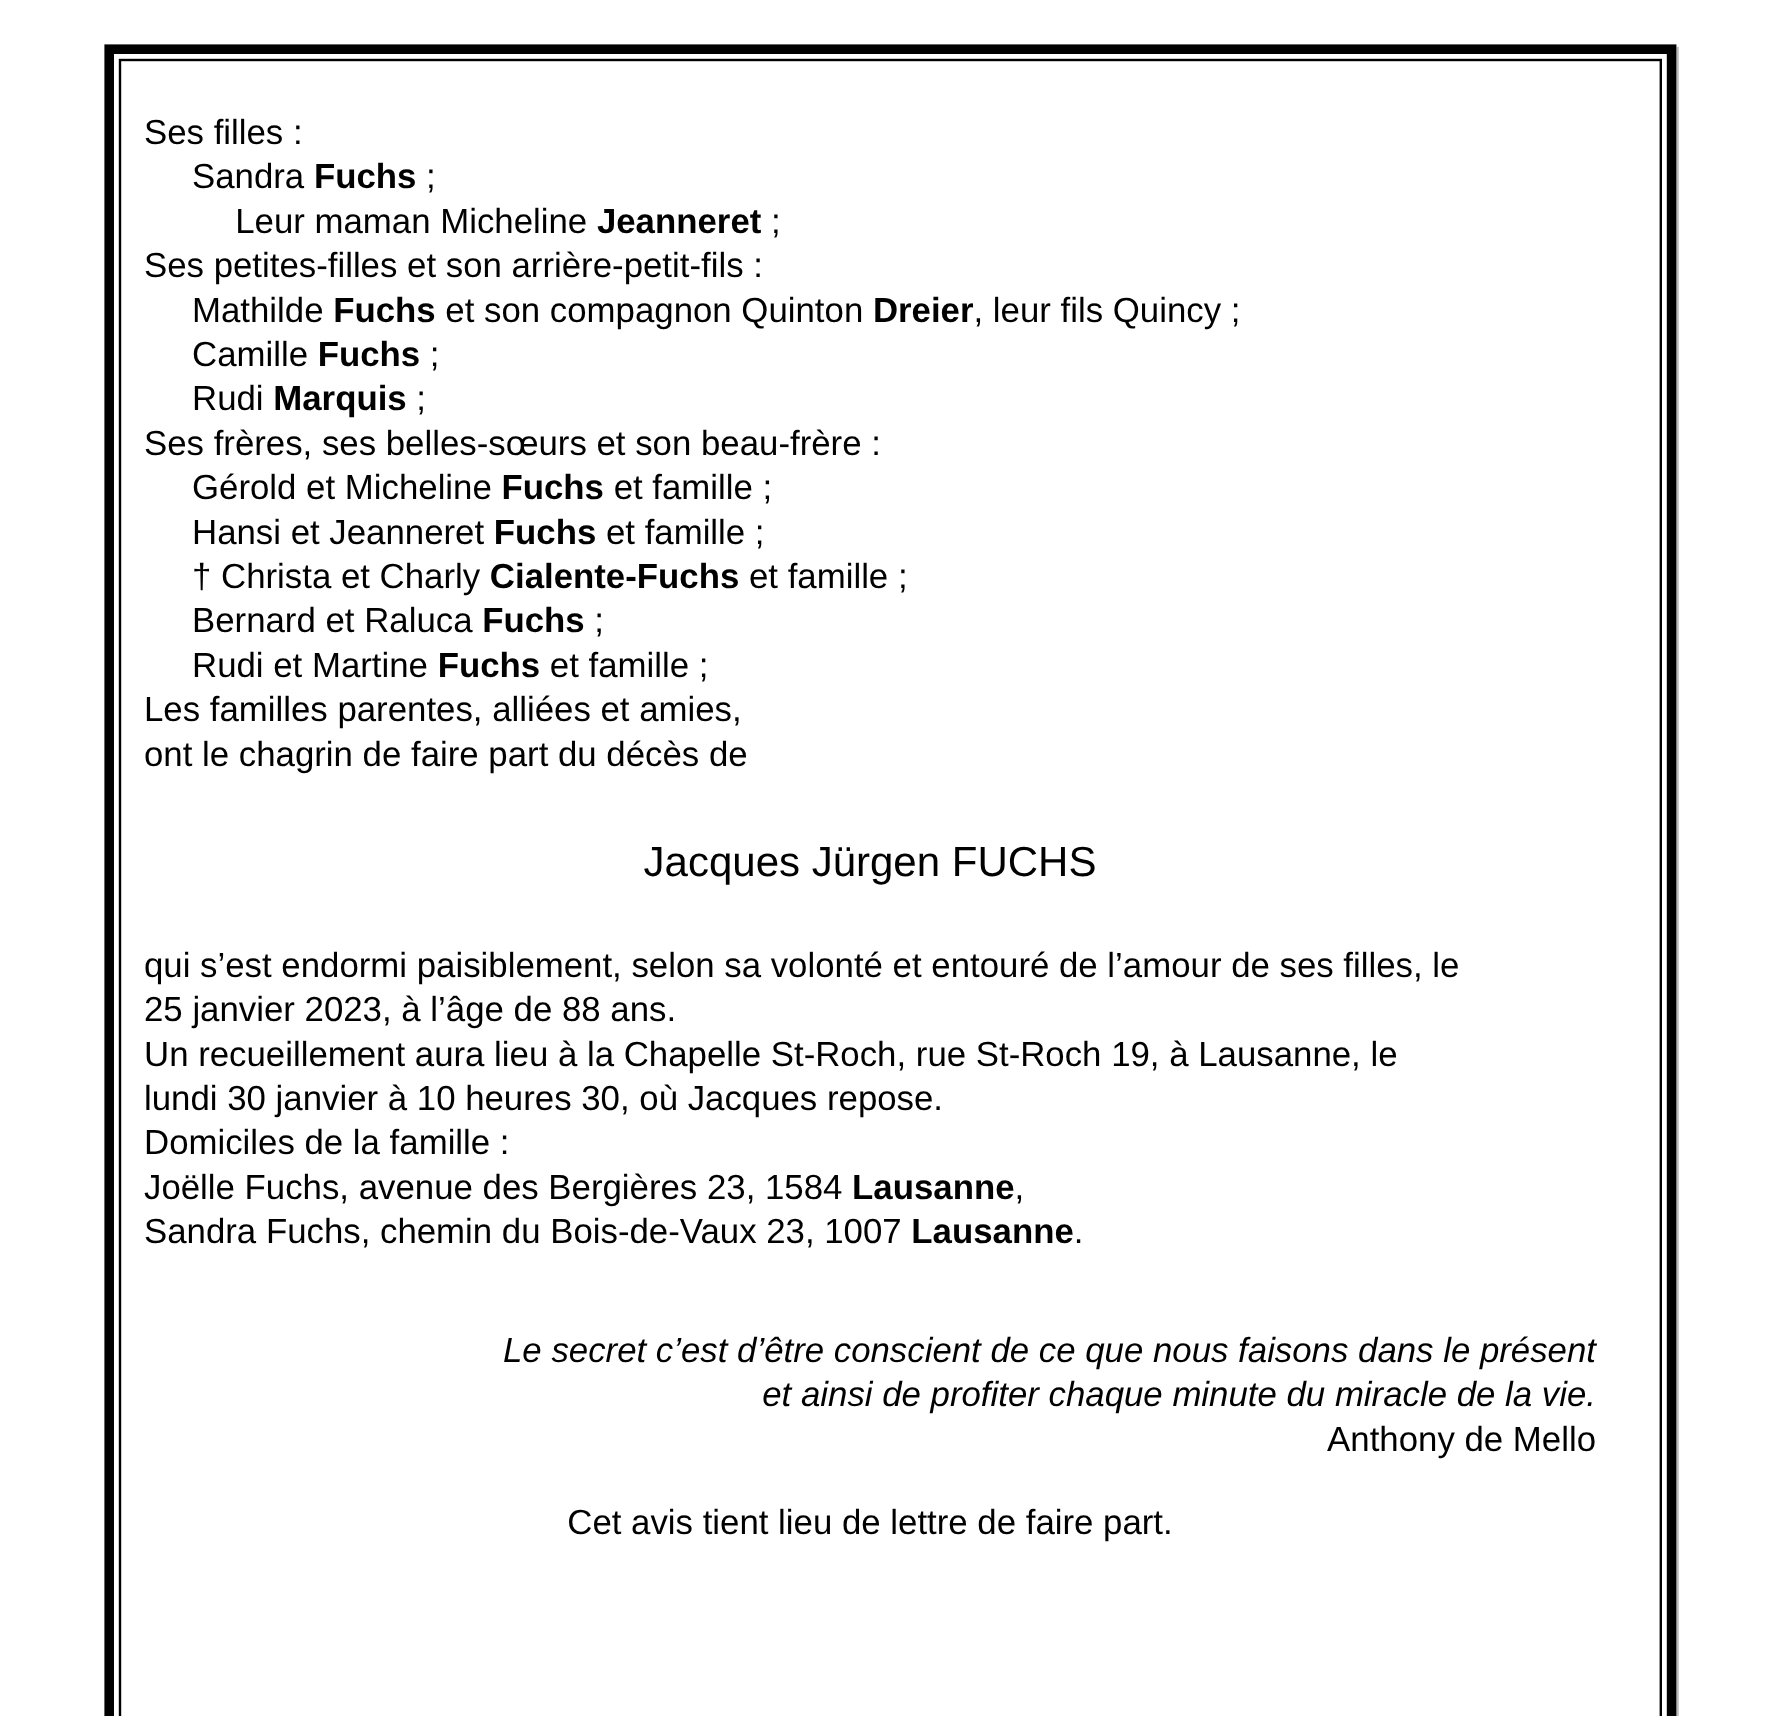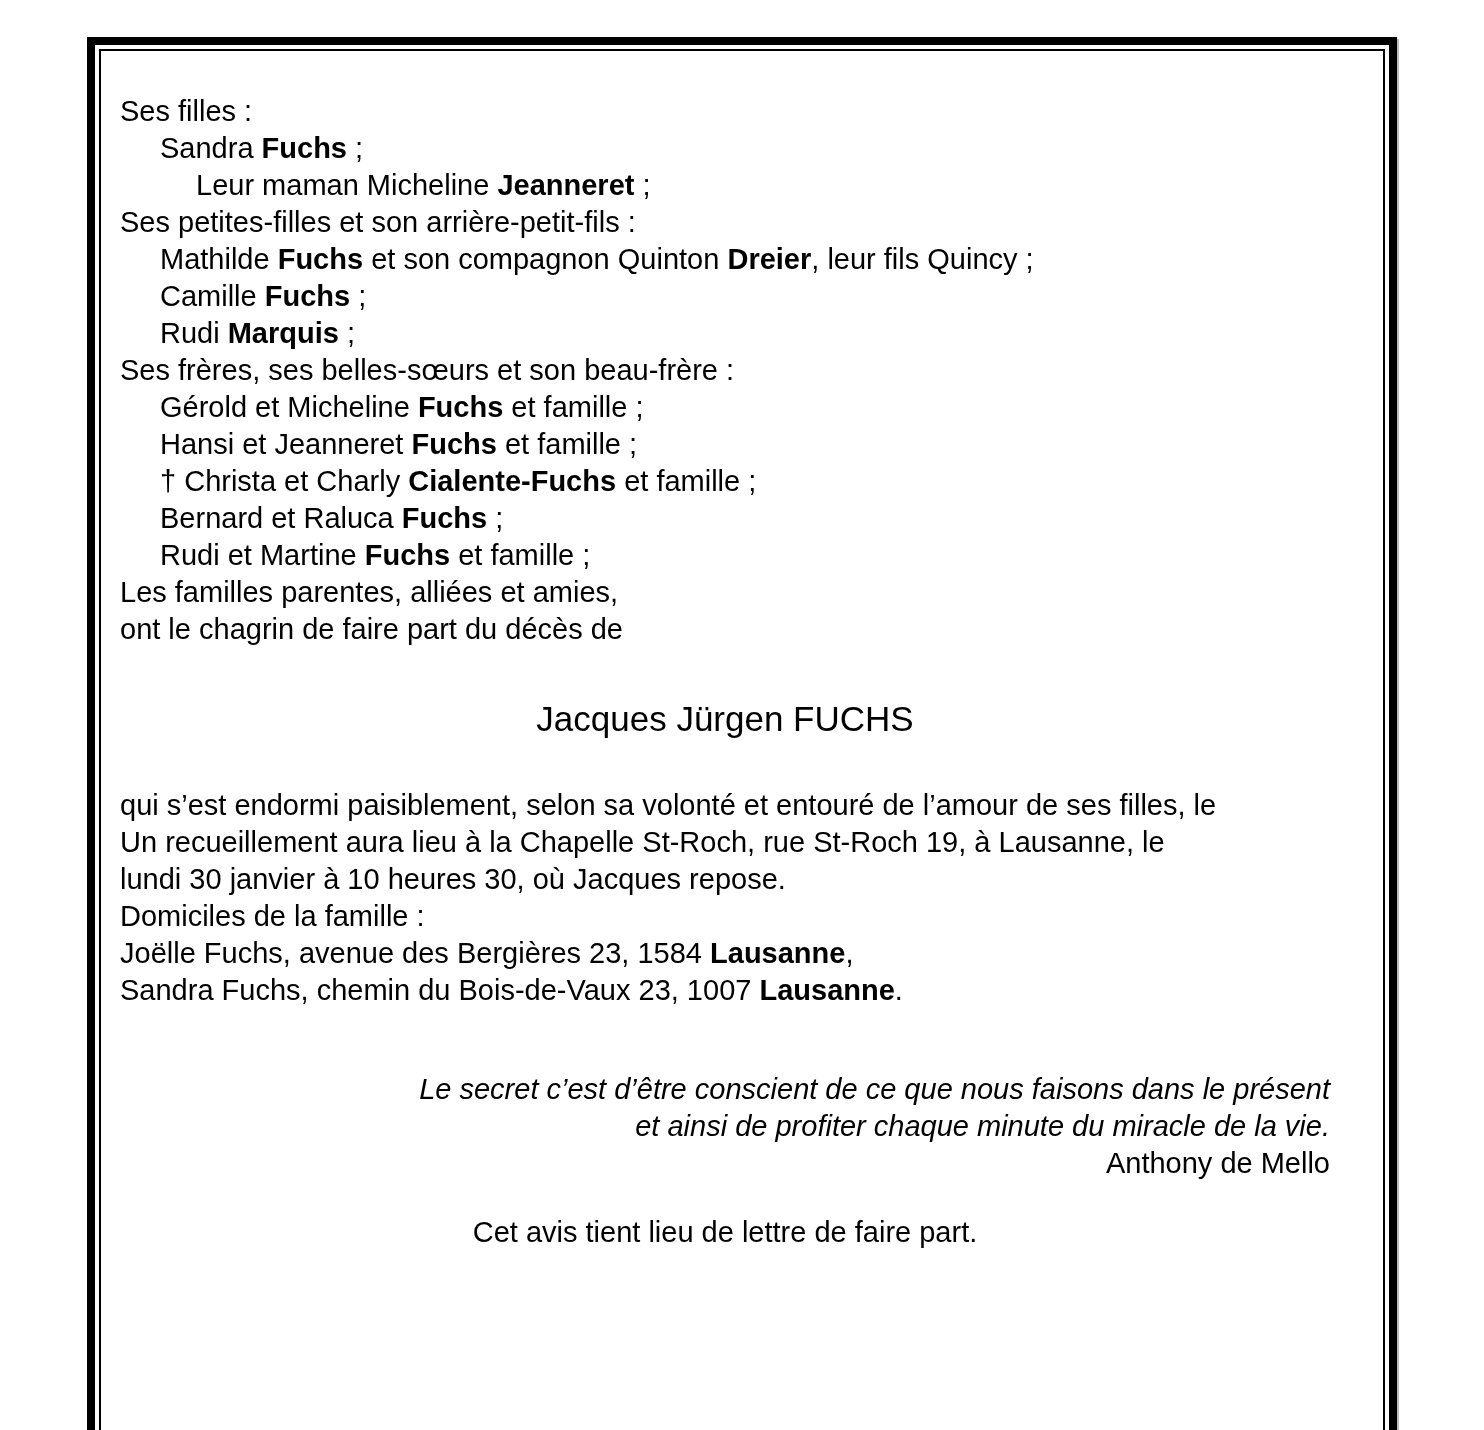--- a/index.html
+++ b/index.html
@@ -85,20 +85,21 @@
         <div class="line ind1"><span>Bernard et Raluca </span><span class="b">Fuchs</span><span> ;</span></div>
         <div class="line ind1"><span>Rudi et Martine </span><span class="b">Fuchs</span><span> et famille ;</span></div>
         <div class="line"><span>Les familles parentes, alliées et amies,</span></div>
         <div class="line"><span>ont le chagrin de faire part du décès de</span></div>
       </div>
 
     <div class="title">Jacques Jürgen FUCHS</div>
 
     <div>
         <div class="line"><span>qui s’est endormi paisiblement, selon sa volonté et entouré de l’amour de ses filles, le</span></div>
+        <div class="line"><span>25 janvier 2023, à l’âge de 88 ans.</span></div>
         <div class="line"><span>Un recueillement aura lieu à la Chapelle St-Roch, rue St-Roch 19, à Lausanne, le</span></div>
         <div class="line"><span>lundi 30 janvier à 10 heures 30, où Jacques repose.</span></div>
         <div class="line"><span>Domiciles de la famille :</span></div>
         <div class="line"><span>Joëlle Fuchs, avenue des Bergières 23, 1584 </span><span class="b">Lausanne</span><span>,</span></div>
         <div class="line"><span>Sandra Fuchs, chemin du Bois-de-Vaux 23, 1007 </span><span class="b">Lausanne</span><span>.</span></div>
       </div>
 
     <div class="quote">
       <div>
           <div class="line"><span>Le secret c’est d’être conscient de ce que nous faisons dans le présent</span></div>

